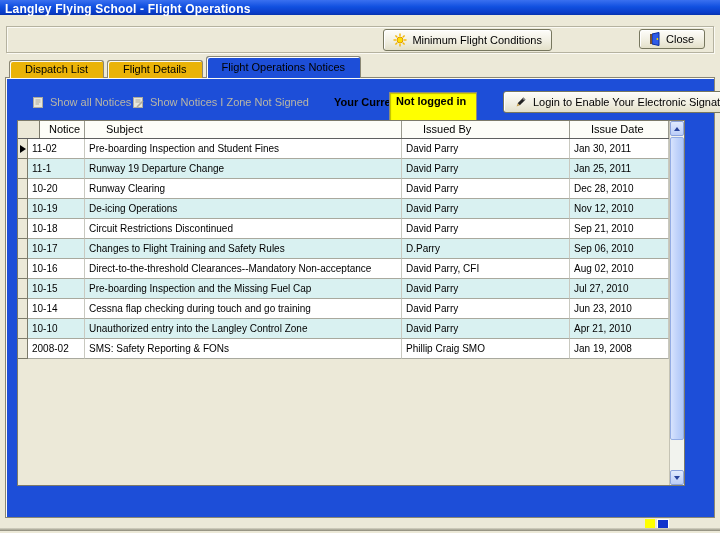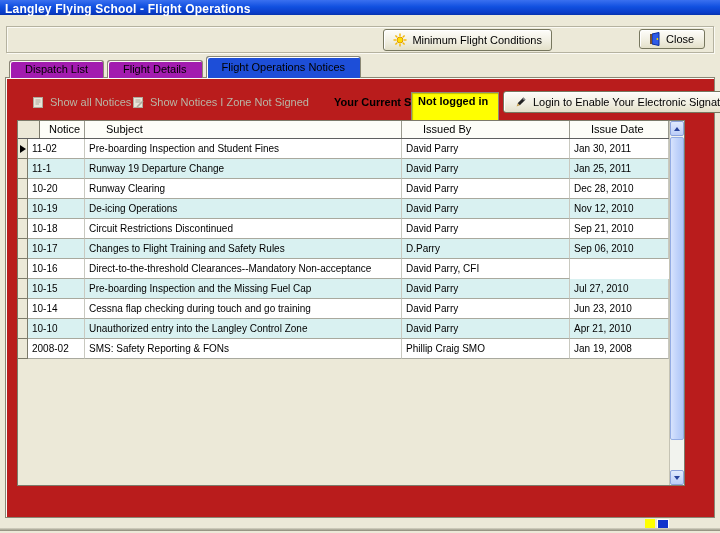--- a/index.html
+++ b/index.html
@@ -35,56 +35,56 @@
     box-shadow:inset 1px 1px 0 #fff;
     font-size:11px; cursor:default; white-space:nowrap;
   }
   .btn-mfc   { right:161px; }
   .btn-close { right:8px; width:66px; box-sizing:border-box; justify-content:flex-start;}
 
   
   .tabs { position:absolute; left:9px; top:59px; display:flex; align-items:flex-end; height:19px; z-index:3; }
   .tab {
     height:17px; line-height:17px; padding:0 15px; margin-right:3px;
-    background:#a21caf;
+    background:#eab308;
     border:1px solid #8A8775; border-bottom:none;
     border-radius:3px 3px 0 0;
     box-shadow:inset 1px 1px 0 #FBFAF4;
     font-size:11px; white-space:nowrap; cursor:default;
   }
   .tab.active {
     height:21px; line-height:20px;
     background:#1d4ed8;
     position:relative; z-index:4;
     box-shadow:inset 1px 1px 0 #fff;
   }
 
   
   .tab-page {
     position:absolute; left:5px; right:5px; top:77px; height:439px;
-    background:#b91c1c;
+    background:#1d4ed8;
     border:1px solid #8A8775;
     box-shadow:inset 1px 1px 0 #FBFAF4;
     z-index:2;
   }
 
   
   .link-btn {
     position:absolute; top:15px; height:18px;
     display:flex; align-items:center; gap:5px;
     color:#B9B6A6; font-size:11px; white-space:nowrap; cursor:default;
   }
   .lb-all      { left:26px; }
   .lb-unsigned { left:126px; }
   .status-label {
     position:absolute; left:328px; top:18px;
     font-weight:bold; font-size:11px; white-space:nowrap;
   }
   .status-box {
-    position:absolute; left:405px; top:14px; width:88px; height:34px;
+    position:absolute; left:383px; top:14px; width:88px; height:34px;
     background:#FFFF00;
     border:1px solid #8E8C7A;
     box-shadow:inset 1px 1px 1px rgba(0,0,0,.25);
     font-weight:bold; font-size:11px; line-height:17px; padding-left:6px;
     box-sizing:border-box; white-space:nowrap;
   }
   .btn-login {
     position:absolute; left:497px; top:13px; height:20px;
     display:flex; align-items:center; gap:6px; padding:0 10px;
     background:linear-gradient(180deg,#FEFDFA 0%,#F1EFE2 55%,#E3E0C9 100%);
@@ -319,20 +319,21 @@
             <div class="cell">10-17</div>
             <div class="cell">Changes to Flight Training and Safety Rules</div>
             <div class="cell">D.Parry</div>
             <div class="cell">Sep 06, 2010</div>
           </div>
           <div class="grid-row">
             <div class="cell gutter"></div>
             <div class="cell">10-16</div>
             <div class="cell">Direct-to-the-threshold Clearances--Mandatory Non-acceptance</div>
             <div class="cell">David Parry, CFI</div>
+            <div class="cell">Aug 02, 2010</div>
           </div>
           <div class="grid-row alt">
             <div class="cell gutter"></div>
             <div class="cell">10-15</div>
             <div class="cell">Pre-boarding Inspection and the Missing Fuel Cap</div>
             <div class="cell">David Parry</div>
             <div class="cell">Jul 27, 2010</div>
           </div>
           <div class="grid-row">
             <div class="cell gutter"></div>

